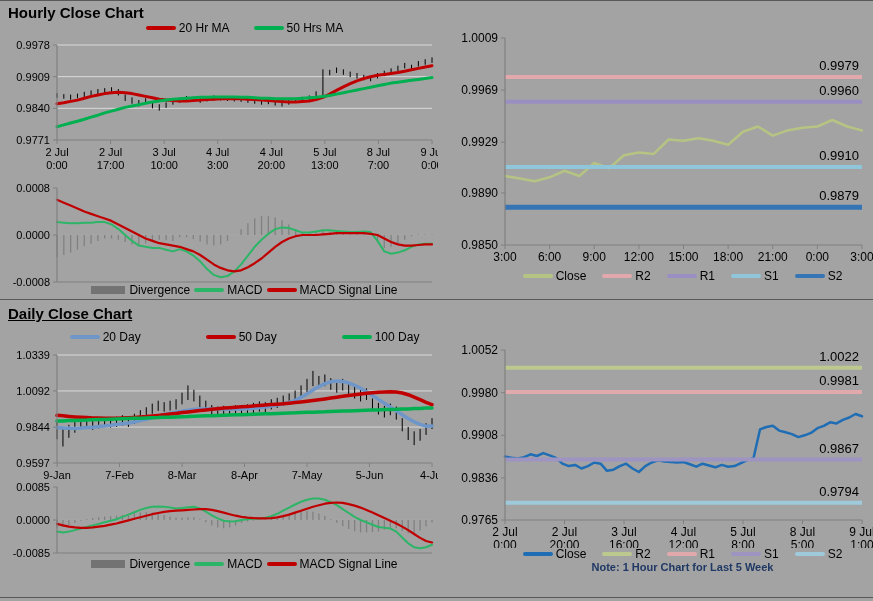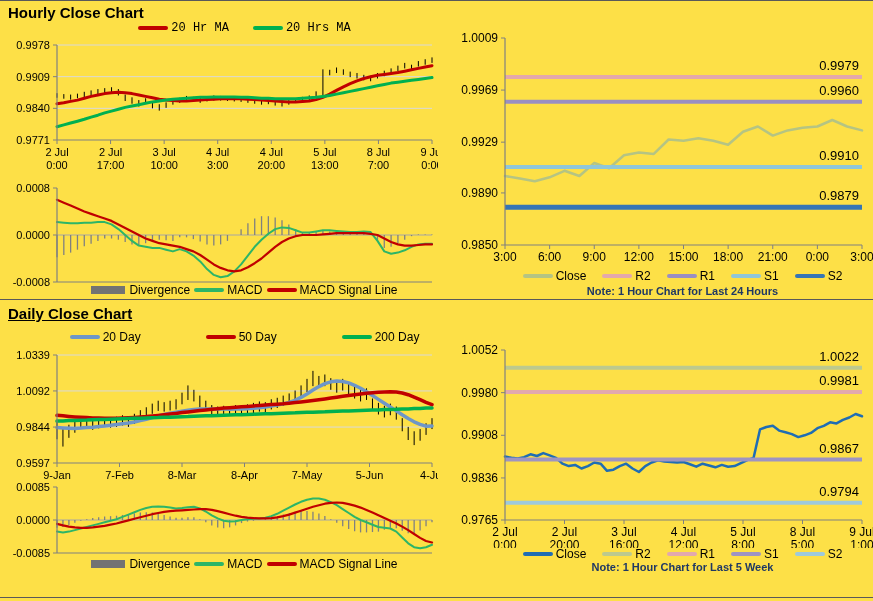--- a/index.html
+++ b/index.html
@@ -1,44 +1,44 @@
 <!DOCTYPE html>
 <html><head>
 <meta charset="utf-8">
 <style>
   html,body{margin:0;padding:0;background:#fff;}
-  .canvas{position:relative;width:873px;height:601px;background:#fde047;
+  .canvas{position:relative;width:873px;height:601px;background:#a3a3a3;
           font-family:"Liberation Sans",sans-serif;overflow:hidden;}
   .rule{position:absolute;left:0;width:873px;height:1px;background:#595959;}
   .chart-title{position:absolute;font-weight:bold;font-size:15px;color:#000;}
   svg{position:absolute;font-family:"Liberation Sans",sans-serif;}
   .legend{position:absolute;display:flex;justify-content:center;align-items:center;
           font-size:12px;color:#000;white-space:nowrap;}
   .legend .li{display:inline-flex;align-items:center;}
-  .g14 .li{margin:5px 12px;font-family:Liberation Mono, monospace;} .g22 .li{margin:0 22px;} .g16 .li{margin:0 2px;} .g9 .li{margin:0 8px;}
+  .g14 .li{margin:5px 12px;} .g22 .li{margin:0 22px;} .g16 .li{margin:0 2px;} .g9 .li{margin:0 8px;}
   .sw-line{display:inline-block;width:30px;height:4px;border-radius:2px;margin-right:3px;}
   .sw-bar{display:inline-block;width:34px;height:8px;margin-right:4px;}
   .note{position:absolute;font-size:11px;font-weight:bold;color:#1f3864;text-align:center;}
 </style>
 </head>
 <body>
 
 <div class="canvas">
   <div class="rule" style="top:0;"></div>
 
   <div class="chart-title" style="left:8px;top:4px;">Hourly Close Chart</div>
 
   <div class="legend g14" style="left:57px;top:21px;width:375px;height:14px;">
       <span class="li">
         <span class="sw-line" style="background: rgb(192, 0, 0);"></span>
         <span>20 Hr MA</span>
       </span>
       <span class="li">
         <span class="sw-line" style="background: rgb(0, 176, 80);"></span>
-        <span>20 Hrs MA</span>
+        <span>50 Hrs MA</span>
       </span>
     </div>
 
   <svg width="430" height="136" viewBox="0 0 430 136" style="left:8px;top:36px;">
       <line x1="49" x2="424" y1="9" y2="9" stroke="#d9d9d9" stroke-width="1"></line>
       <line x1="49" x2="424" y1="40.666666666666664" y2="40.666666666666664" stroke="#d9d9d9" stroke-width="1"></line>
       <line x1="49" x2="424" y1="72.33333333333333" y2="72.33333333333333" stroke="#d9d9d9" stroke-width="1"></line>
       <line x1="49" x2="49" y1="57.18840579710163" y2="61.77777777777795" stroke="#000" stroke-width="1"></line>
       <line x1="55.81818181818182" x2="55.81818181818182" y1="58.106280193236785" y2="62.69565217391311" stroke="#000" stroke-width="1"></line>
       <line x1="62.63636363636363" x2="62.63636363636363" y1="58.565217391304365" y2="63.61352657004828" stroke="#000" stroke-width="1"></line>
@@ -276,38 +276,37 @@
       <span class="li">
         <span class="sw-line" style="background: rgb(143, 198, 217);"></span>
         <span>S1</span>
       </span>
       <span class="li">
         <span class="sw-line" style="background: rgb(53, 117, 181);"></span>
         <span>S2</span>
       </span>
     </div>
 
-  <div class="note" style="left:500px;top:285px;width:365px;">Note: 1 Hour Chart for Last 24 Hours</div>
 
   <div class="rule" style="top:299px;"></div>
 
   <div class="chart-title" style="left:8px;top:305px;text-decoration:underline;">Daily Close Chart</div>
 
   <div class="legend g22" style="left:57px;top:330px;width:375px;height:14px;gap:21px;">
       <span class="li">
         <span class="sw-line" style="background: rgb(110, 150, 200);"></span>
         <span>20 Day</span>
       </span>
       <span class="li">
         <span class="sw-line" style="background: rgb(192, 0, 0);"></span>
         <span>50 Day</span>
       </span>
       <span class="li">
         <span class="sw-line" style="background: rgb(0, 176, 80);"></span>
-        <span>200 Day</span>
+        <span>100 Day</span>
       </span>
     </div>
 
   <svg width="430" height="136" viewBox="0 0 430 136" style="left:8px;top:346px;">
       <line x1="49" x2="424" y1="9" y2="9" stroke="#d9d9d9" stroke-width="1"></line>
       <line x1="49" x2="424" y1="44.95148247978426" y2="44.95148247978426" stroke="#d9d9d9" stroke-width="1"></line>
       <line x1="49" x2="424" y1="81.04851752021558" y2="81.04851752021558" stroke="#d9d9d9" stroke-width="1"></line>
       <line x1="49" x2="49" y1="75.80862533692725" y2="93.2749326145553" stroke="#000" stroke-width="1"></line>
       <line x1="54.95238095238095" x2="54.95238095238095" y1="81.63072776280328" y2="100.55256064690032" stroke="#000" stroke-width="1"></line>
       <line x1="60.904761904761905" x2="60.904761904761905" y1="78.71967654986527" y2="91.8194070080863" stroke="#000" stroke-width="1"></line>

